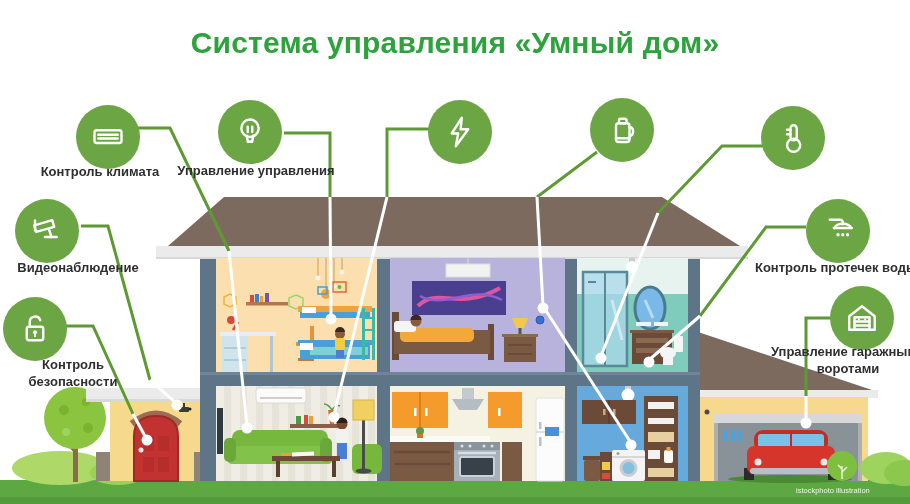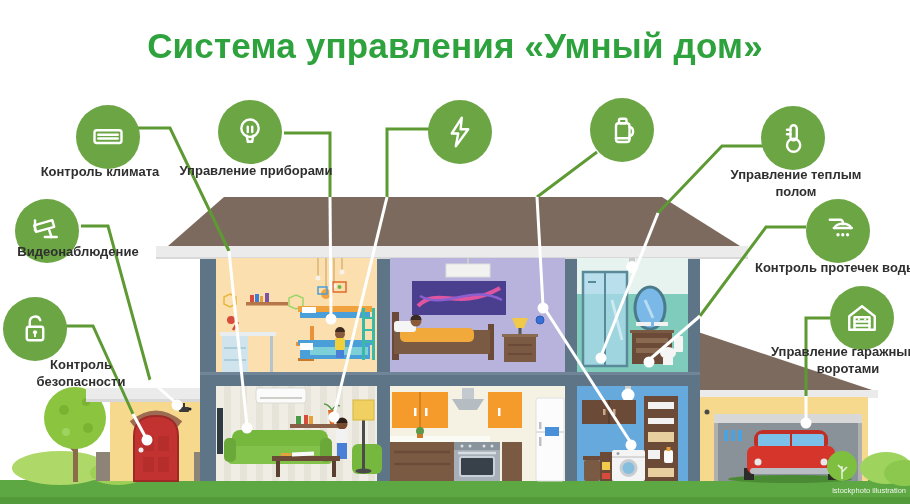--- a/index.html
+++ b/index.html
@@ -1,26 +1,26 @@
 <!DOCTYPE html>
 <html><head>
 <meta charset="utf-8">
 <style>
   html,body{margin:0;padding:0;background:#fff;}
   .stage{position:relative;width:910px;height:504px;background:#ffffff;overflow:hidden;
          font-family:"Liberation Sans",sans-serif;}
   .title{position:absolute;left:0;right:0;top:26px;text-align:center;
-         font-size:35px;font-weight:700;color:#2da23d;letter-spacing:0.2px;}
+         font-size:30px;font-weight:700;color:#2da23d;letter-spacing:0.2px;}
   .bubble{position:absolute;width:64px;height:64px;border-radius:50%;
           background:#6ba544;display:flex;align-items:center;justify-content:center;z-index:3;}
   .bubble svg{width:36px;height:36px;}
   .flabel{position:absolute;font-size:13px;font-weight:700;color:#2f2f2f;
           line-height:1.3;text-align:center;z-index:3;}
   .house{position:absolute;left:0;top:0;z-index:1;}
-  .credit{position:absolute;left:796px;top:486px;width:110px;text-align:right;
+  .credit{position:absolute;left:796px;top:486px;width:110px;text-align:left;
           font-size:7.5px;color:rgba(255,255,255,0.9);z-index:4;}
 </style>
 </head>
 <body>
 
 <div class="stage">
 
   <svg class="house" width="910" height="504" viewBox="0 0 910 504">
     <defs>
       <pattern id="lr-stripes" width="16" height="10" patternUnits="userSpaceOnUse">
@@ -423,21 +423,20 @@
       <path d="M3.5,10.8 L12,4.2 L20.5,10.8 V19.8 H3.5 Z"></path>
       <rect x="7" y="11.5" width="10" height="8.3"></rect>
       <line x1="7" y1="14.3" x2="17" y2="14.3"></line>
         <line x1="7" y1="17" x2="17" y2="17"></line>
       <rect x="9.2" y="12.3" width="1.4" height="1.2" fill="#fff" stroke="none"></rect>
       <rect x="13.4" y="12.3" width="1.4" height="1.2" fill="#fff" stroke="none"></rect>
     </svg>
   </div>
 
   <div class="flabel" style="left:20px;top:164px;width:160px">Контроль климата</div>
-  <div class="flabel" style="left:172px;top:163px;width:168px">Управление приборами</div>
-  <div class="flabel" style="left:714px;top:167px;width:164px">Управление теплым полом</div>
-  <div class="flabel" style="left:0px;top:244px;width:156px">Видеонаблюдение</div>
+  <div class="flabel" style="left:172px;top:163px;width:168px">Управление управления</div>
+  <div class="flabel" style="left:0px;top:260px;width:156px">Видеонаблюдение</div>
   <div class="flabel" style="left:750px;top:260px;width:172px">Контроль протечек воды</div>
-  <div class="flabel" style="left:12px;top:357px;width:138px">Контроль безопасности</div>
+  <div class="flabel" style="left:4px;top:357px;width:138px">Контроль безопасности</div>
   <div class="flabel" style="left:763px;top:344px;width:170px">Управление гаражными воротами</div>
 
   <div class="credit">istockphoto illustration</div>
 </div>
 
 </body></html>

